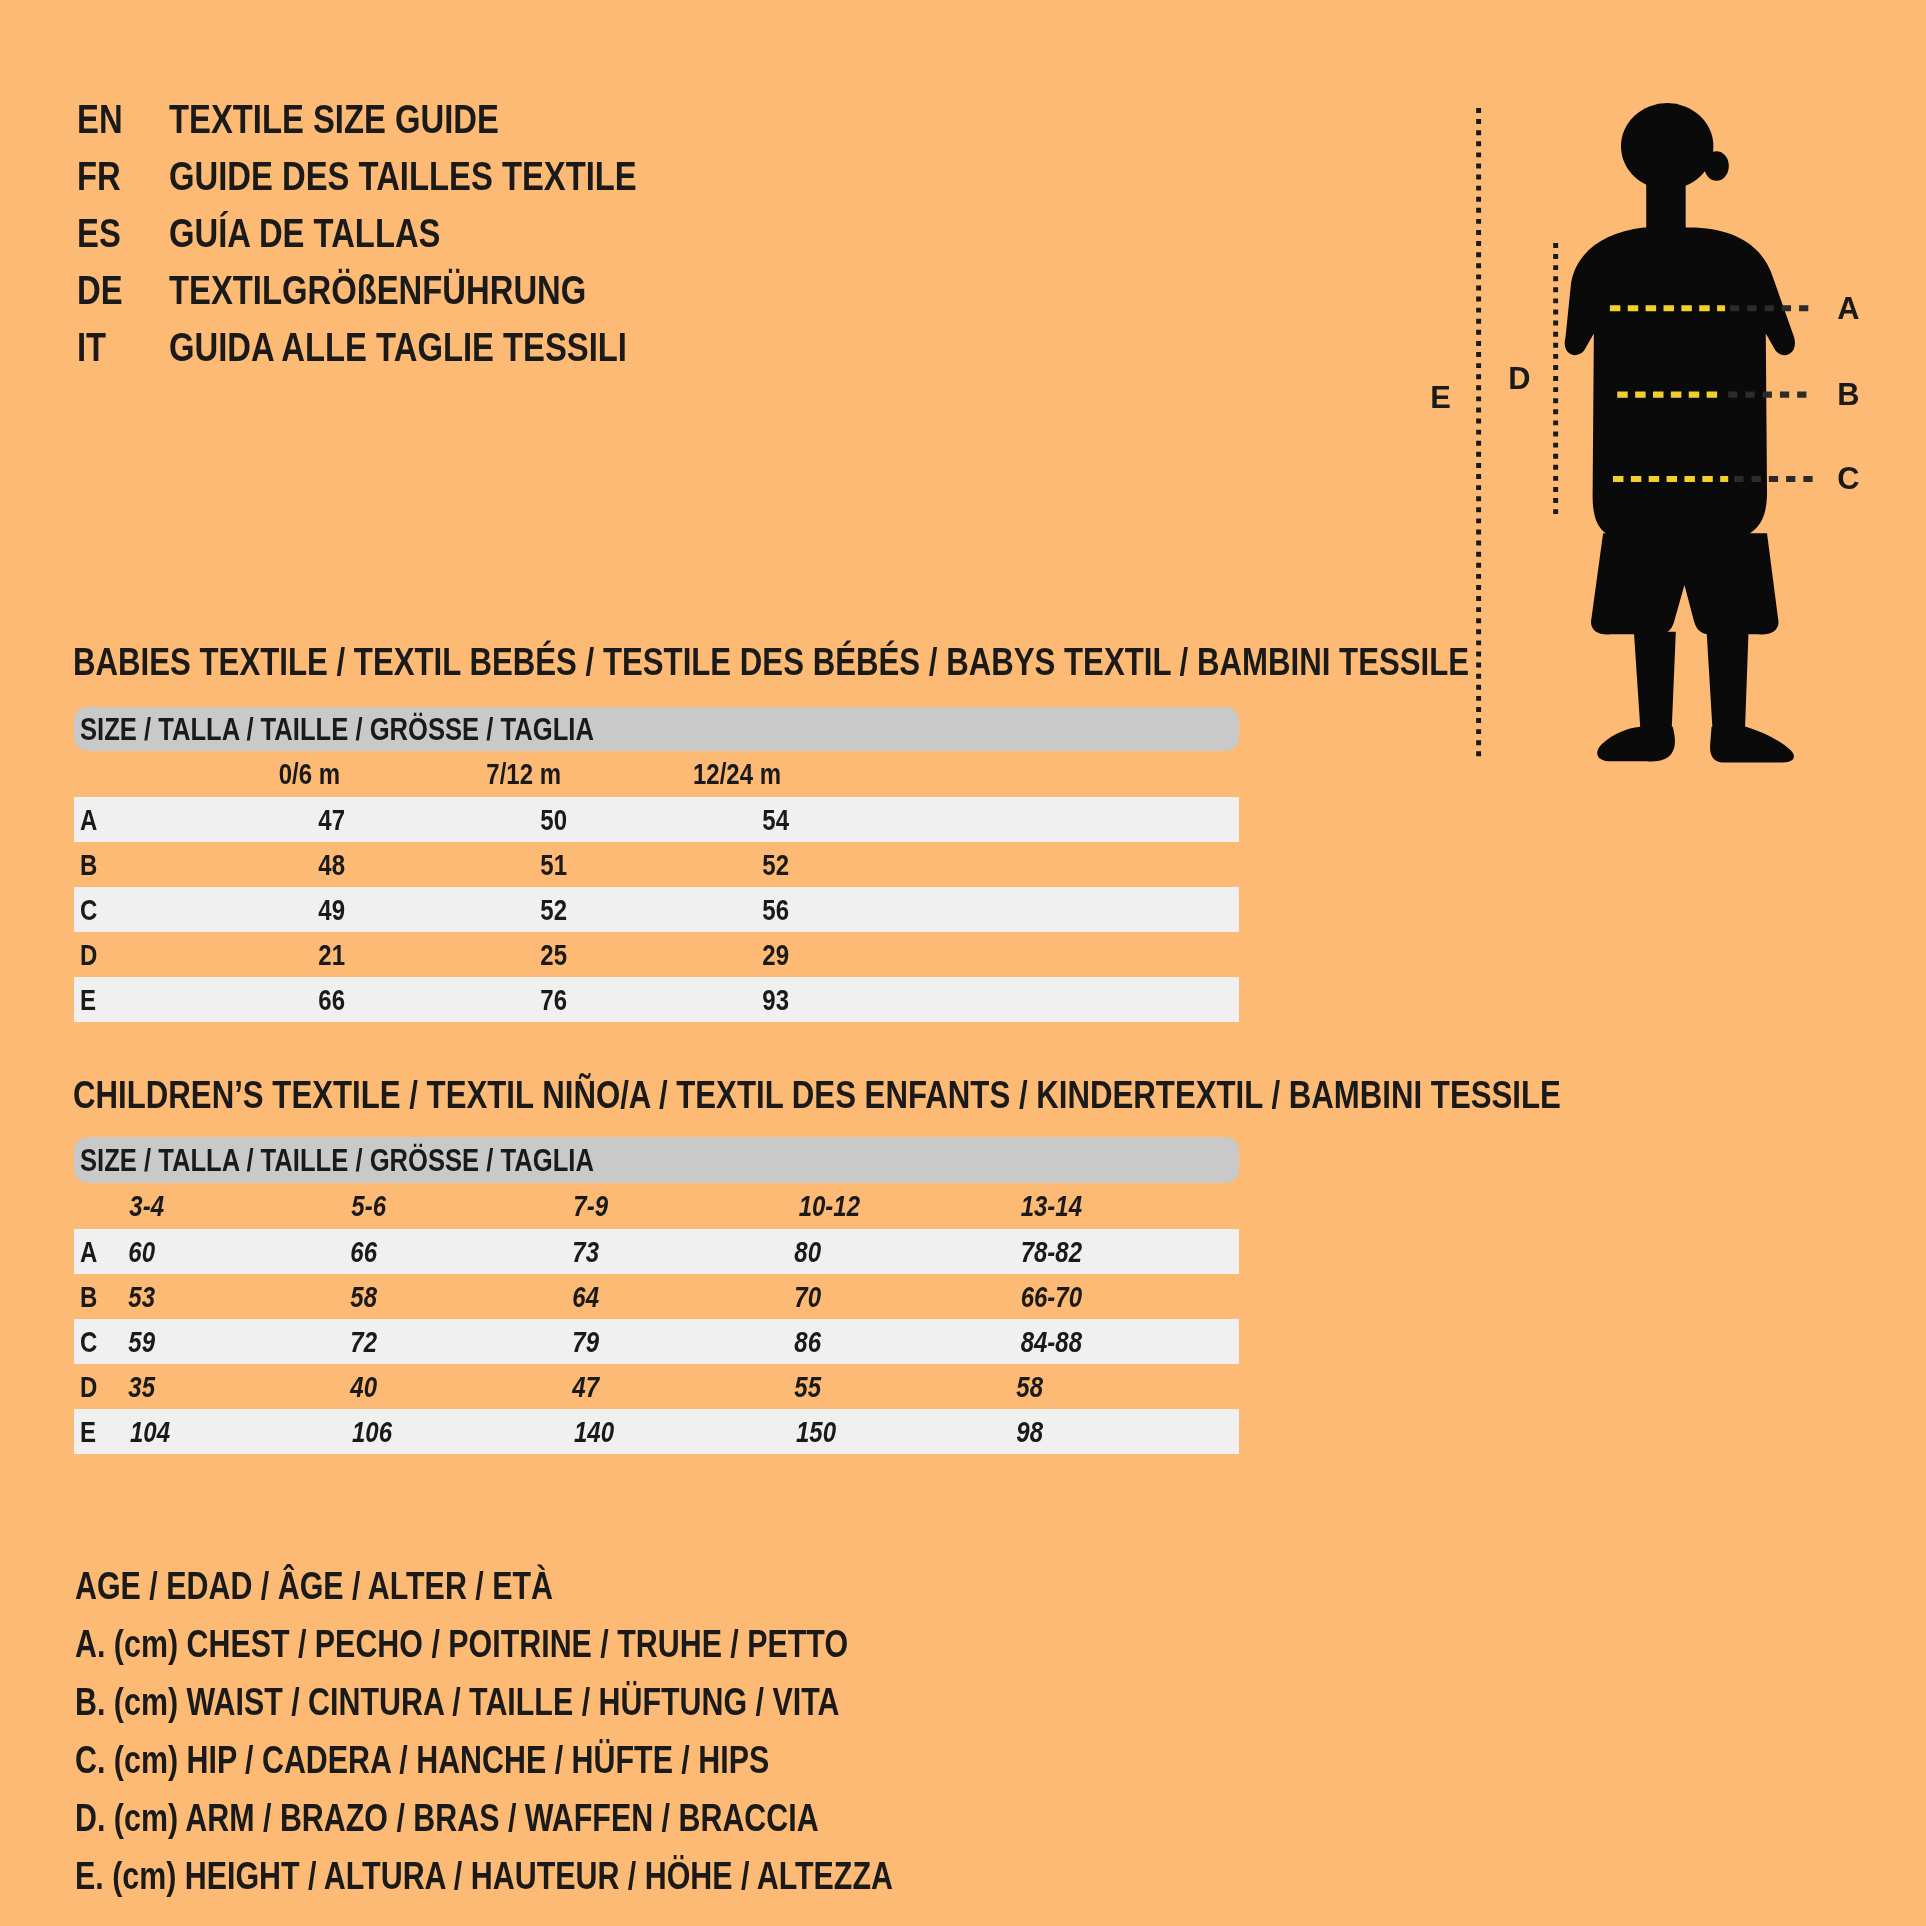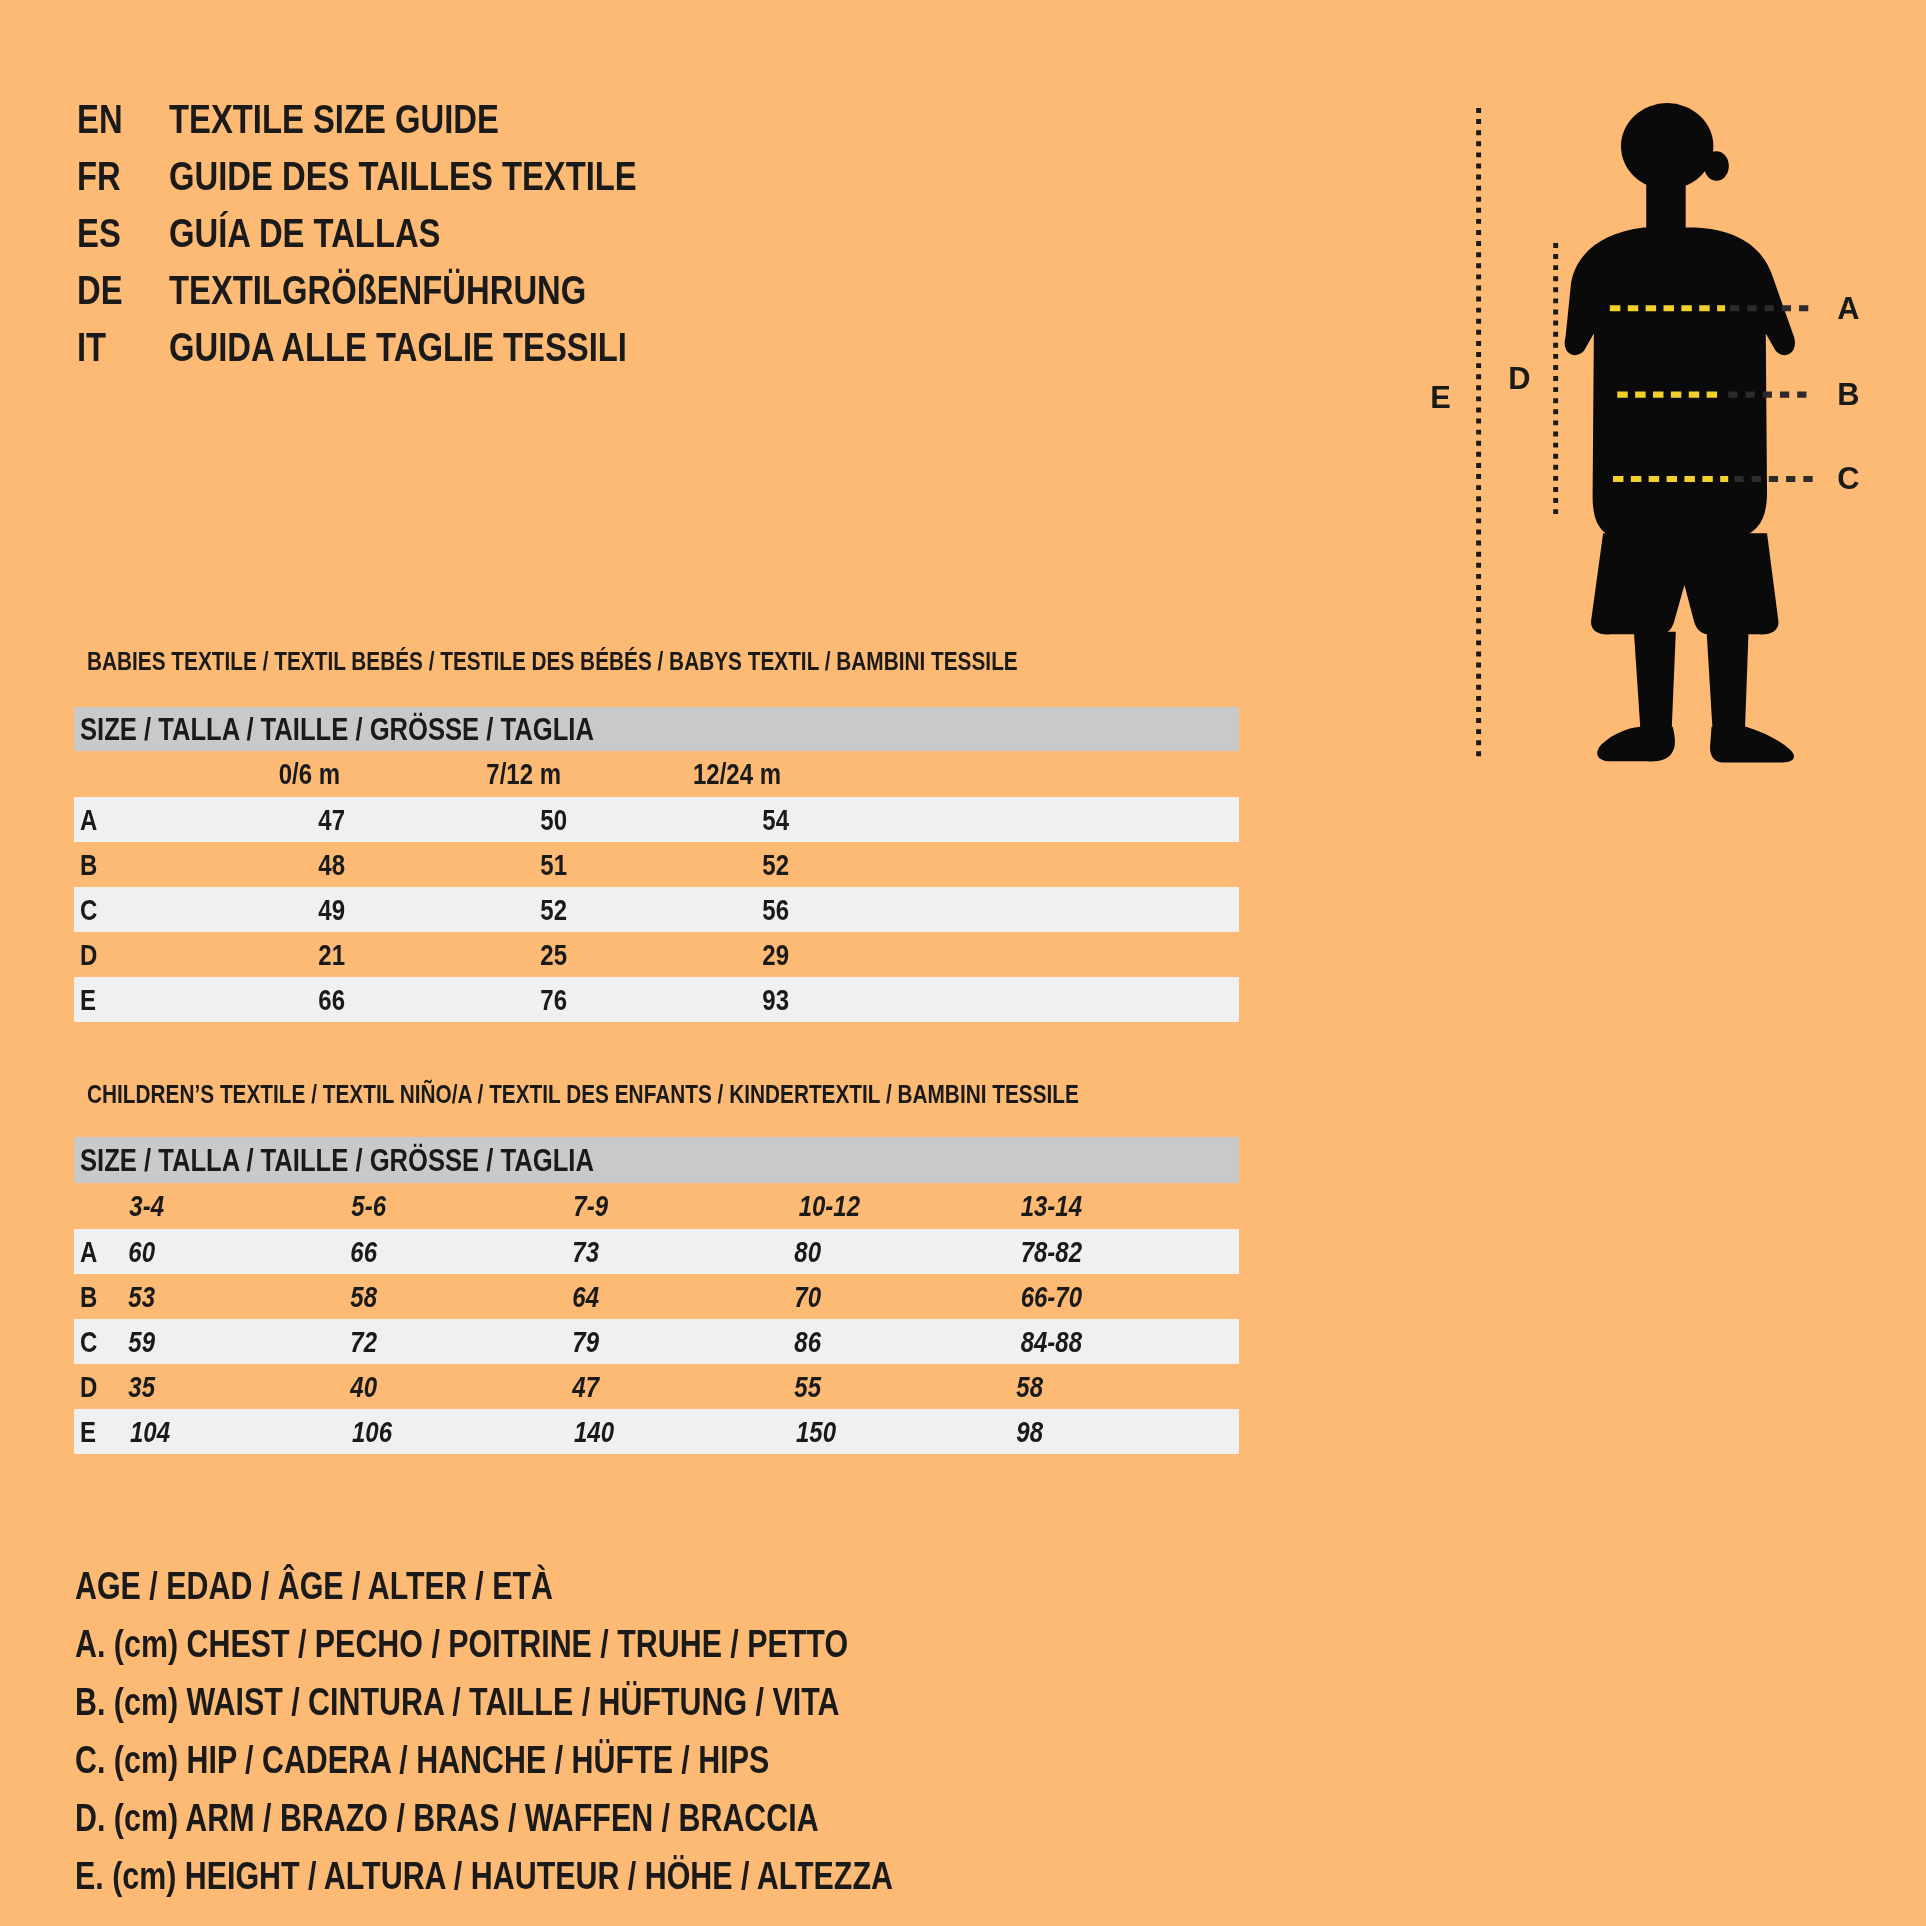--- a/index.html
+++ b/index.html
@@ -12,31 +12,31 @@
   .cx  { display:inline-block; transform:scaleX(0.8); transform-origin:0 50%; white-space:nowrap; }
   .cxc { display:inline-block; transform:scaleX(0.8); transform-origin:50% 50%; white-space:nowrap; }
 
   
   .lang-list { position:absolute; left:77px; top:91px; }
   .lang-row  { height:57px; line-height:57px; font-size:41px; }
   .lang-code { display:inline-block; width:92px; vertical-align:top; }
   .lang-title{ display:inline-block; vertical-align:top; }
 
   
-  .section-title { position:absolute; left:87px; font-size:26px; line-height:39px; }
+  .section-title { position:absolute; left:73px; font-size:39px; line-height:39px; }
   .title-babies   { top:642px; }
   .title-children { top:1075px; }
 
   
   .size-table { position:absolute; left:74px; width:1165px; }
   .tbl-babies   { top:707px; }
   .tbl-children { top:1137px; }
   .size-bar {
     background:#c9c9c9; display:flex; align-items:center;
-    padding-left:6.2px; box-sizing:border-box; font-size:32px;
+    padding-left:6.2px; box-sizing:border-box; font-size:32px;border-radius:14px;
   }
   .tbl-babies   .size-bar { height:44px; }
   .tbl-children .size-bar { height:46px; }
   .tbl-head { display:flex; align-items:center; height:46px; font-size:30px; }
   .tbl-row  { display:flex; align-items:center; height:45px; font-size:30px; }
   .tbl-row.stripe { background:#f0f0f0; }
   .cell-letter { width:52px;  padding-left:6.2px; box-sizing:border-box; }
   .tbl-children .cell-letter { width:51px; }
   .bcell { width:222px; text-align:right; }
   .ccell { width:222px; text-align:left;font-style:italic; }

